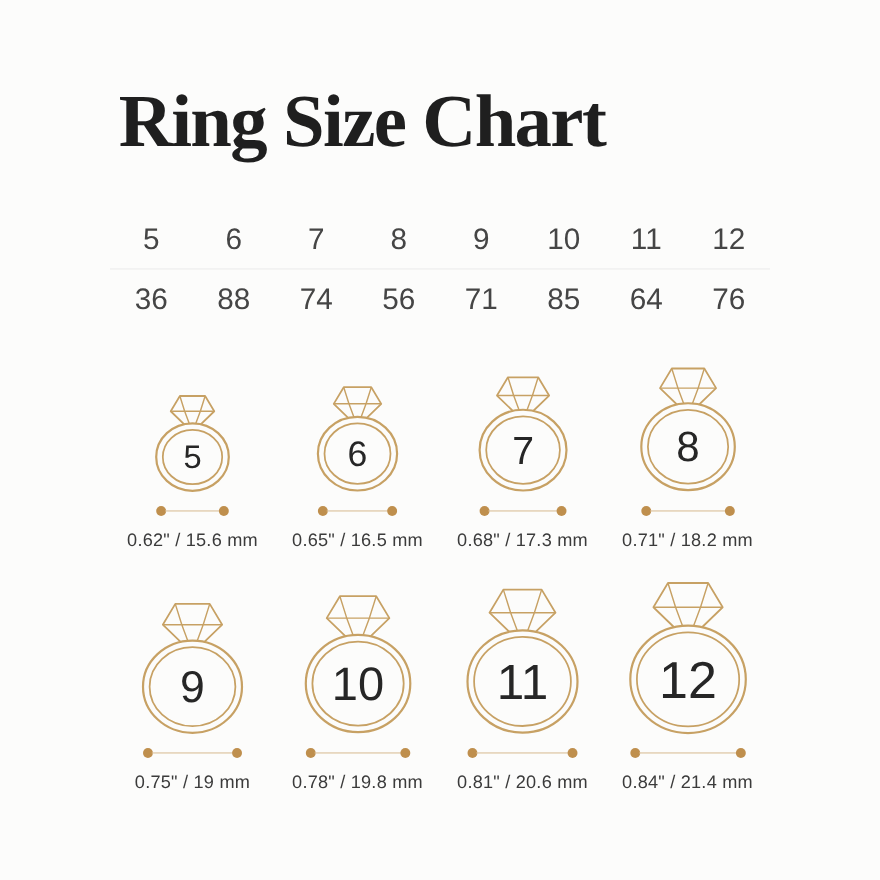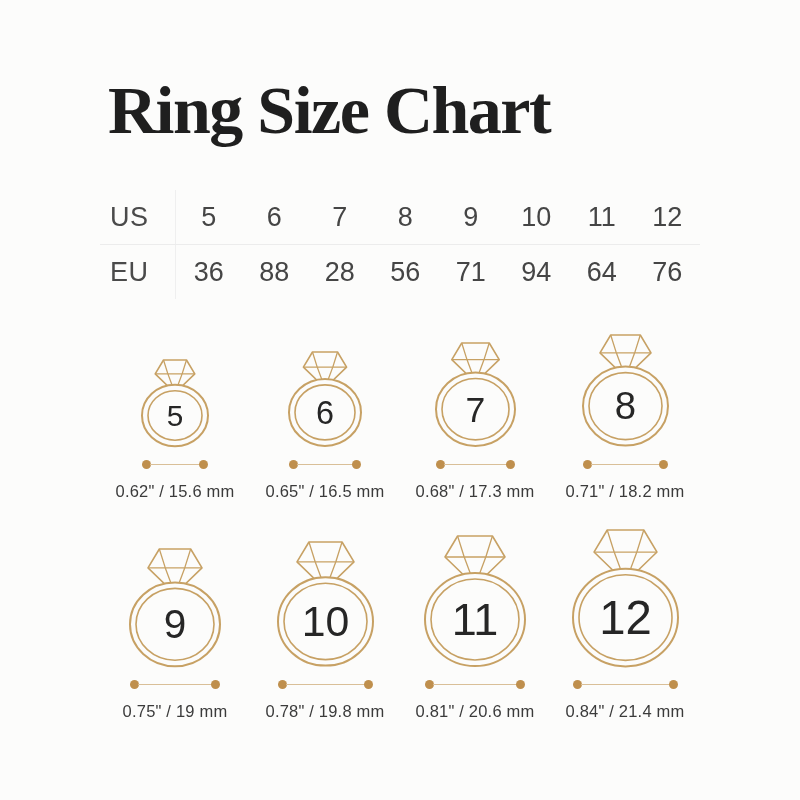--- a/index.html
+++ b/index.html
@@ -57,54 +57,52 @@
   }
 </style>
 </head>
 <body>
 
 <div class="page">
   <h1 class="title">Ring Size Chart</h1>
 
   <section class="size-table" id="size-table">
   <div class="srow">
-    <div class="row-label">US</div>
     <div class="row-values">
   <span class="sval">5</span>
 
   <span class="sval">6</span>
 
   <span class="sval">7</span>
 
   <span class="sval">8</span>
 
   <span class="sval">9</span>
 
   <span class="sval">10</span>
 
   <span class="sval">11</span>
 
   <span class="sval">12</span>
 </div>
   </div>
 
   <div class="srow">
-    <div class="row-label">EU</div>
     <div class="row-values">
   <span class="sval">36</span>
 
   <span class="sval">88</span>
 
-  <span class="sval">28</span>
+  <span class="sval">74</span>
 
   <span class="sval">56</span>
 
   <span class="sval">71</span>
 
-  <span class="sval">94</span>
+  <span class="sval">85</span>
 
   <span class="sval">64</span>
 
   <span class="sval">76</span>
 </div>
   </div>
 </section>
 
   <section class="ring-grid" id="ring-grid">
   <div class="ring-cell">

